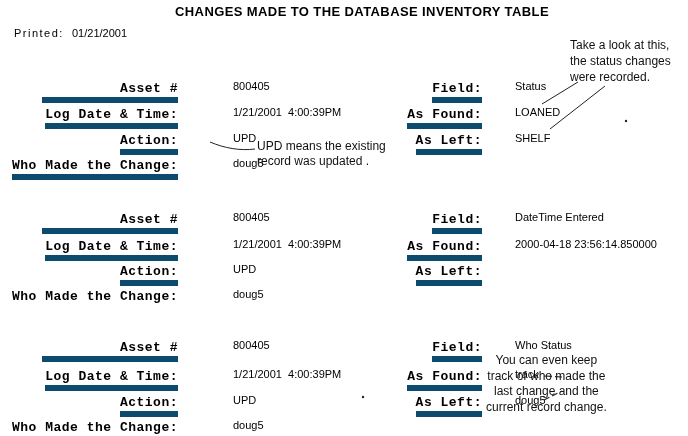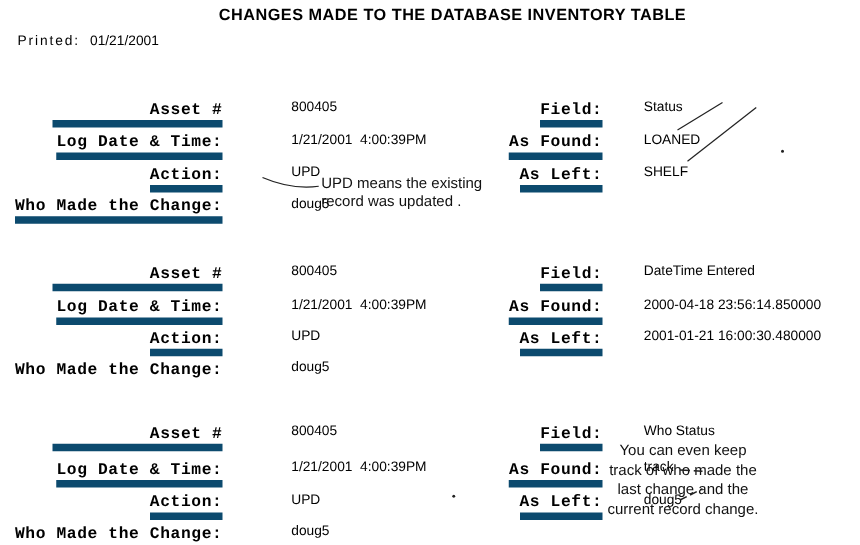--- a/index.html
+++ b/index.html
@@ -71,21 +71,20 @@
   <div class="row" style="top:236px">
     <span class="cell cleft"><span class="lbl ul">Log Date &amp; Time:</span></span>
     <span class="val vleft">1/21/2001  4:00:39PM</span>
     <span class="cell cright"><span class="lbl ul">As Found:</span></span>
     <span class="val vright">2000-04-18 23:56:14.850000</span>
   </div>
   <div class="row" style="top:261px">
     <span class="cell cleft"><span class="lbl ul">Action:</span></span>
     <span class="val vleft">UPD</span>
     <span class="cell cright"><span class="lbl ul">As Left:</span></span>
-    <span class="val vright">2001-01-21 16:00:30.480000</span>
   </div>
   <div class="row" style="top:286px">
     <span class="cell cleft"><span class="lbl">Who Made the Change:</span></span>
     <span class="val vleft">doug5</span>
   </div>
 
   <div class="row" style="top:337px">
     <span class="cell cleft"><span class="lbl ul ext">Asset #</span></span>
     <span class="val vleft">800405</span>
     <span class="cell cright"><span class="lbl ul">Field:</span></span>
@@ -101,20 +100,23 @@
     <span class="cell cleft"><span class="lbl ul">Action:</span></span>
     <span class="val vleft">UPD</span>
     <span class="cell cright"><span class="lbl ul">As Left:</span></span>
     <span class="val vright">doug5</span>
   </div>
   <div class="row" style="top:417px">
     <span class="cell cleft"><span class="lbl">Who Made the Change:</span></span>
     <span class="val vleft">doug5</span>
   </div>
 
+  <div class="note" style="left:570px;top:37px">Take a look at this,
+the status changes
+were recorded.</div>
   <div class="note note2" style="left:257px;top:139px">UPD means the existing
 record was updated .</div>
   <div class="note note3" style="left:486px;top:353px">You can even keep
 track of who made the
 last change and the
 current record change.</div>
 
   <svg class="overlay" viewBox="0 0 688 436">
     <line x1="578" y1="82" x2="542" y2="104" stroke="#222" stroke-width="1"></line>
     <line x1="605" y1="86" x2="550" y2="129" stroke="#222" stroke-width="1"></line>

